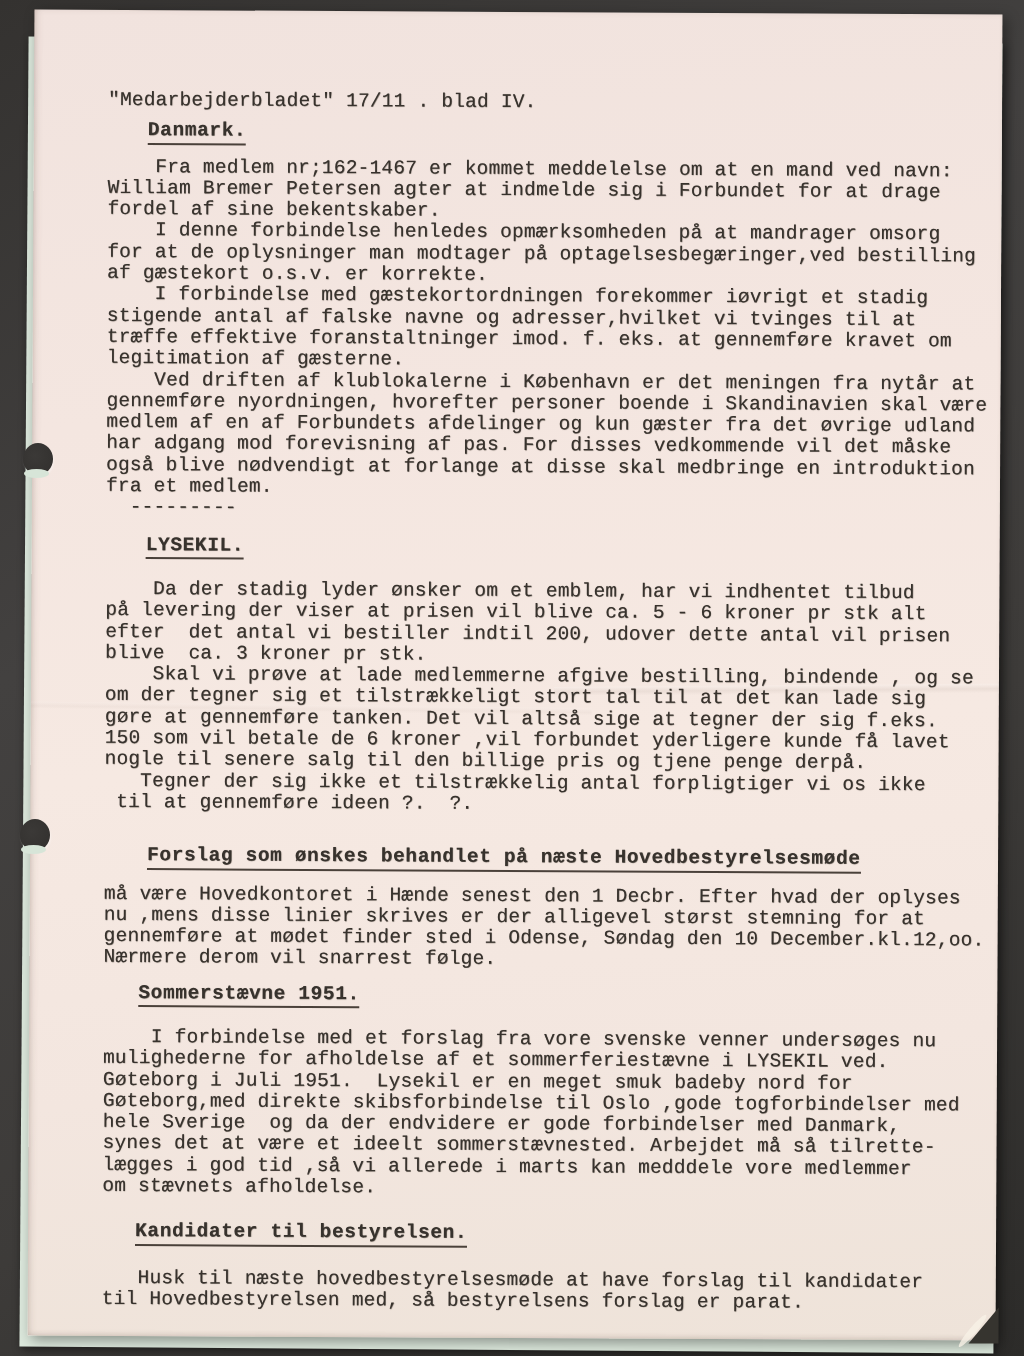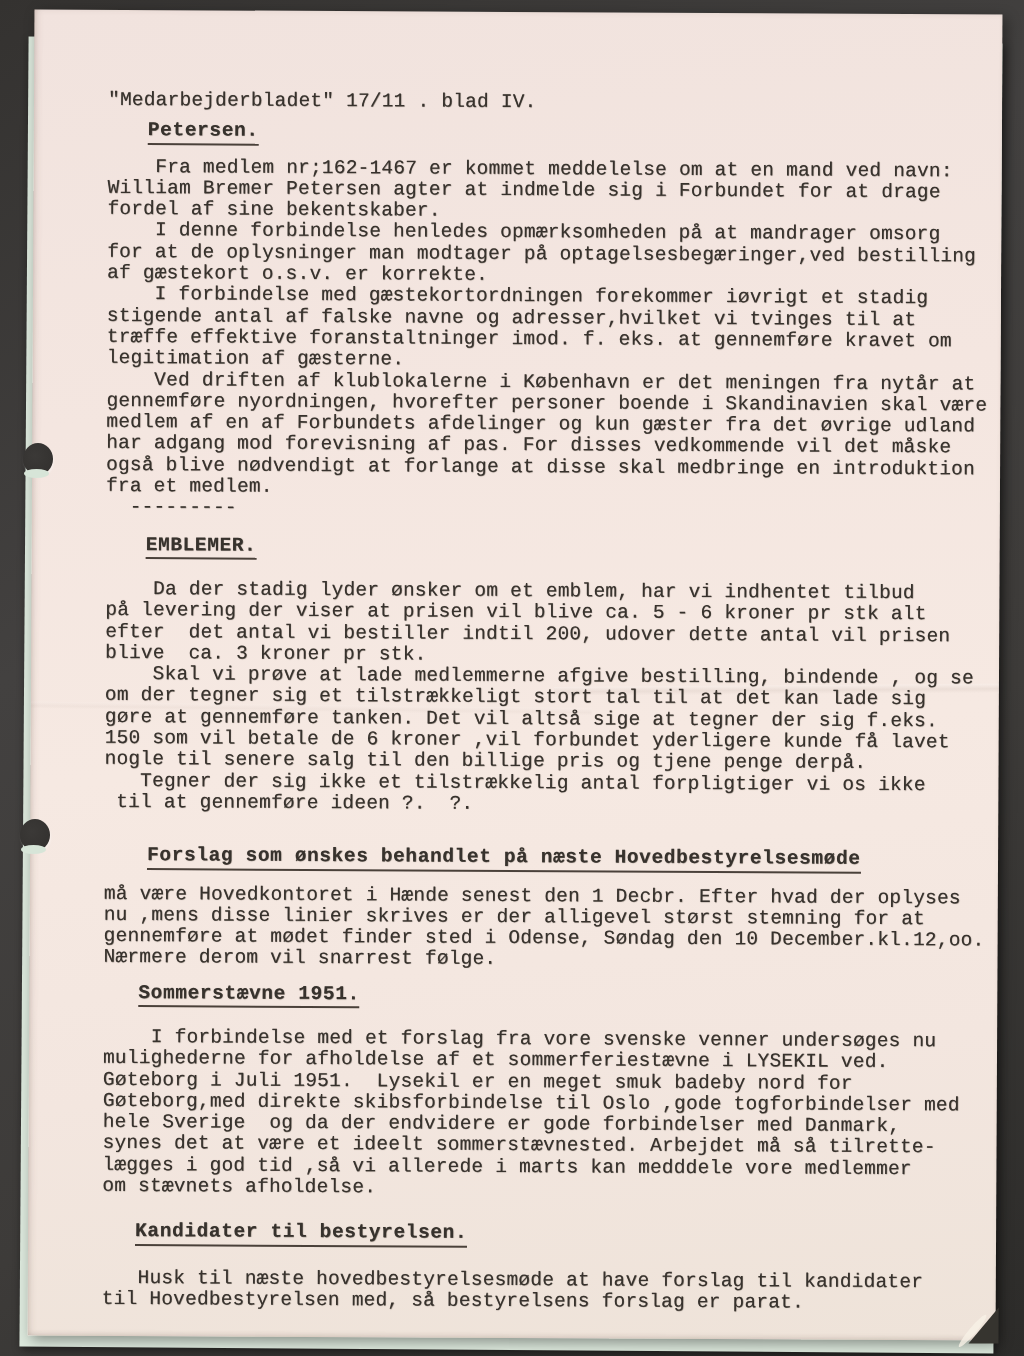--- a/index.html
+++ b/index.html
@@ -74,42 +74,42 @@
 <div class="paper">
   <div class="crease crease-1"></div>
   <div class="crease crease-2"></div>
   <div class="fold-corner"></div>
   <div class="fold-curl"></div>
 
   <div class="text-block">
     <div class="doc-header">"Medarbejderbladet" 17/11 . blad IV.</div>
 
     <section class="s0">
-      <div class="heading"><span class="u">Petersen.</span></div>
+      <div class="heading"><span class="u">Danmark.</span></div>
       <div class="lines">    Fra medlem nr;162-1467 er kommet meddelelse om at en mand ved navn:
 William Bremer Petersen agter at indmelde sig i Forbundet for at drage
 fordel af sine bekentskaber.
     I denne forbindelse henledes opmærksomheden på at mandrager omsorg
 for at de oplysninger man modtager på optagelsesbegæringer,ved bestilling
 af gæstekort o.s.v. er korrekte.
     I forbindelse med gæstekortordningen forekommer iøvrigt et stadig
 stigende antal af falske navne og adresser,hvilket vi tvinges til at
 træffe effektive foranstaltninger imod. f. eks. at gennemføre kravet om
 legitimation af gæsterne.
     Ved driften af klublokalerne i København er det meningen fra nytår at
 gennemføre nyordningen, hvorefter personer boende i Skandinavien skal være
 medlem af en af Forbundets afdelinger og kun gæster fra det øvrige udland
 har adgang mod forevisning af pas. For disses vedkommende vil det måske
 også blive nødvendigt at forlange at disse skal medbringe en introduktion
 fra et medlem.
   ---------</div>
     </section>
 
     <section class="s1">
-      <div class="heading"><span class="u">EMBLEMER.</span></div>
+      <div class="heading"><span class="u">LYSEKIL.</span></div>
       <div class="lines">    Da der stadig lyder ønsker om et emblem, har vi indhentet tilbud
 på levering der viser at prisen vil blive ca. 5 - 6 kroner pr stk alt
 efter  det antal vi bestiller indtil 200, udover dette antal vil prisen
 blive  ca. 3 kroner pr stk.
     Skal vi prøve at lade medlemmerne afgive bestilling, bindende , og se
 om der tegner sig et tilstrækkeligt stort tal til at det kan lade sig
 gøre at gennemføre tanken. Det vil altså sige at tegner der sig f.eks.
 150 som vil betale de 6 kroner ,vil forbundet yderligere kunde få lavet
 nogle til senere salg til den billige pris og tjene penge derpå.
    Tegner der sig ikke et tilstrækkelig antal forpligtiger vi os ikke

